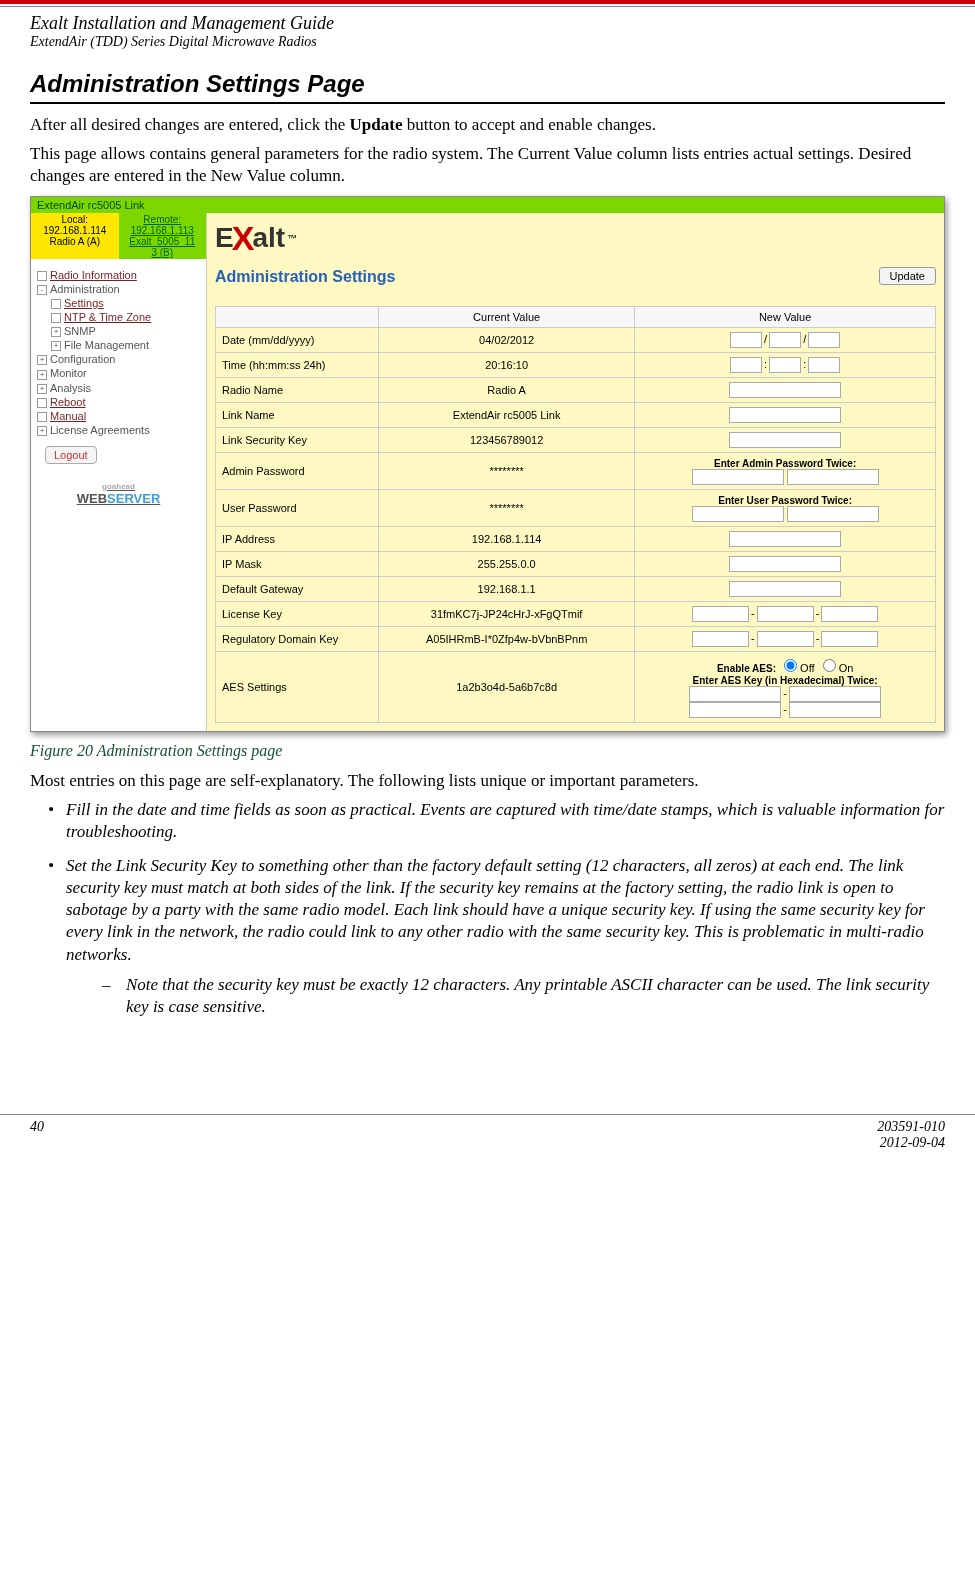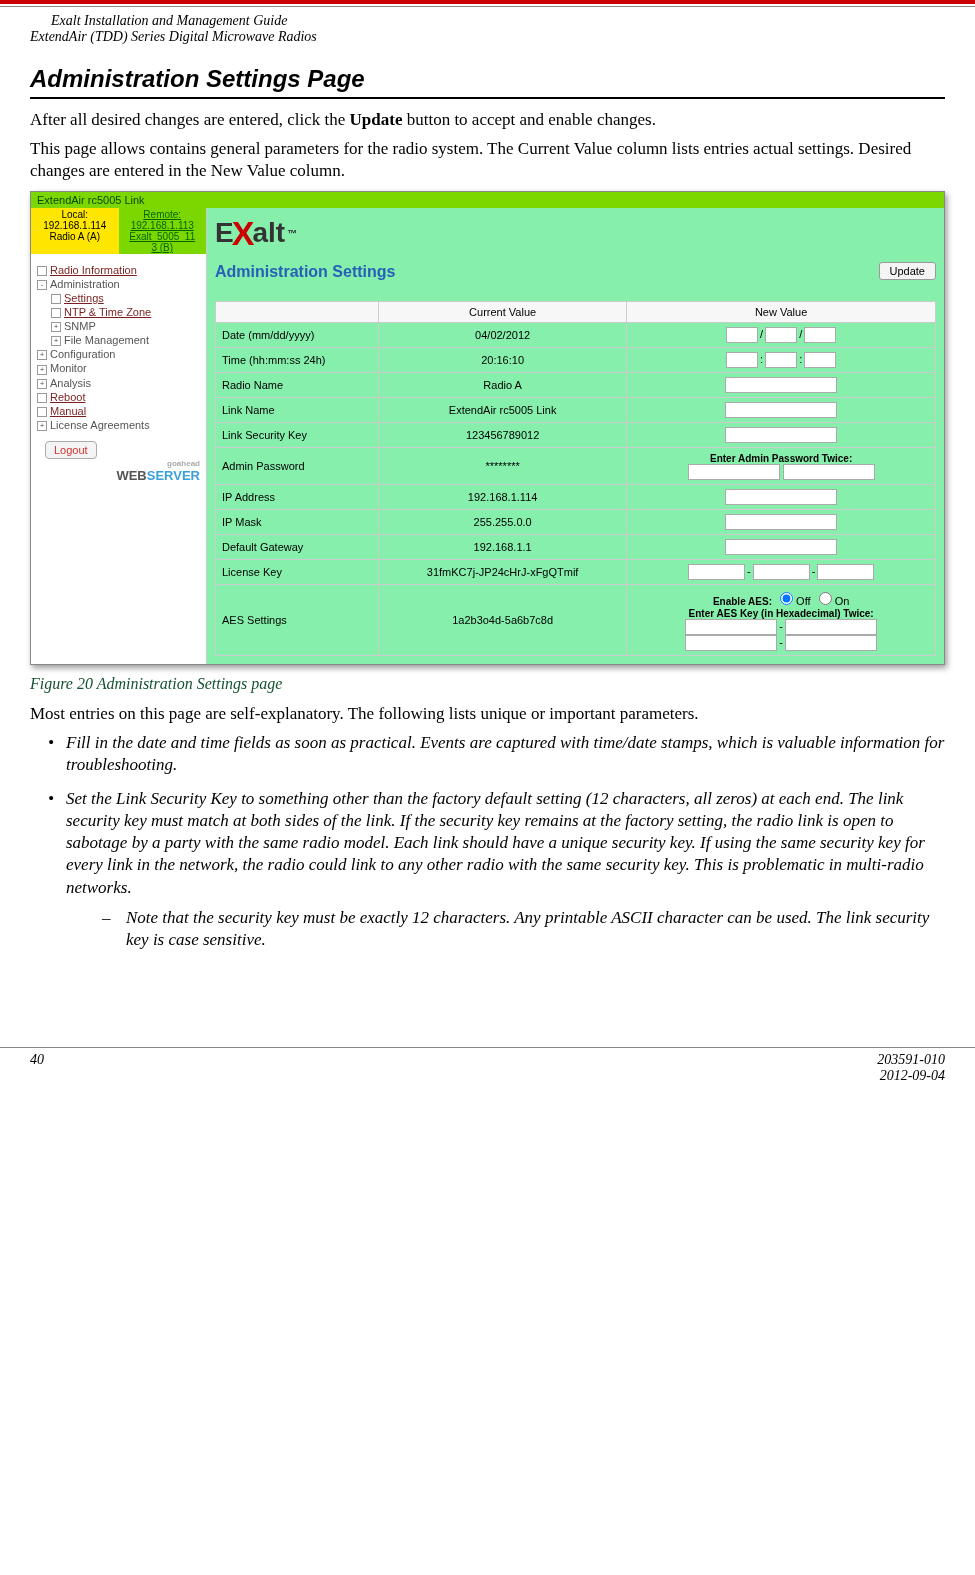--- a/index.html
+++ b/index.html
@@ -7,21 +7,21 @@
     padding: 0;
     font-family: "Times New Roman", serif;
     background: white;
     width: 975px;
   }
   .top-line { height: 4px; background: #cc0000; margin-bottom: 2px; }
   .thin-line { height: 1px; background: #888; margin-bottom: 6px; }
   .page {
     padding: 0 30px;
   }
-  .header-line1 { font-style: italic; font-size: 14px; margin-top: 4px; margin-left: 21px; }
+  .header-line1 { font-style: italic; font-size: 18px; margin-top: 4px; }
   .header-line2 { font-style: italic; font-size: 14px; margin-bottom: 20px; }
   h1.section-title {
     font-family: Verdana, Arial, sans-serif;
     font-weight: bold;
     font-style: italic;
     font-size: 24px;
     margin: 10px 0 10px 0;
     padding-bottom: 4px;
     border-bottom: 2px solid #000;
   }
@@ -32,40 +32,40 @@
   ul.bullets > li::before { content: "•"; position: absolute; left: 0; }
   .sub-item { font-size: 17px; line-height: 1.3; margin-left: 36px; margin-top: 8px; position: relative; padding-left: 24px; }
   .sub-item::before { content: "–"; position: absolute; left: 0; }
   .footer { display: flex; justify-content: space-between; margin-top: 96px; padding: 0 30px 20px 30px; font-style: italic; font-size: 14px; border-top: 1px solid #888; padding-top: 4px; }
   .footer-right { text-align: right; }
 
   
   .screenshot {
     border: 1px solid #888;
     box-shadow: 2px 3px 6px rgba(0,0,0,0.4);
-    background: #86efac;
+    background: #fef9c3;
     margin: 10px 0;
     font-family: Arial, sans-serif;
     font-size: 11px;
     overflow: hidden;
   }
   .ss-topbar { background: #7cd700; color: #004a00; padding: 2px 6px; font-size: 11px; }
   .ss-body { display: flex; }
   .ss-left { width: 175px; background: #fff; border-right: 1px solid #ccc; }
   .radio-boxes { display: flex; }
   .radio-box { flex:1; text-align:center; font-size:10px; padding:1px 2px; }
   .rb-local { background: #ffe600; }
   .rb-remote { background: #7cd700; color:#006600; text-decoration: underline; }
   .nav { padding: 8px 6px; font-size: 11px; color: #555; }
   .nav a { color: #7a1f1f; text-decoration: underline; }
   .nav .tree { margin: 2px 0 2px 0; }
   .nav .indent { margin-left: 14px; }
   .nav .box { display:inline-block; width:8px; height:8px; border:1px solid #999; margin-right:3px; font-size:8px; line-height:8px; text-align:center; vertical-align:middle; }
   .logout-btn { display:inline-block; border:1px solid #aaa; border-radius:4px; background:#f4f4f4; padding:2px 8px; margin:8px 0 0 8px; font-size:11px; color:#c33; }
-  .webserver { text-align:right; font-weight:bold; font-size:13px; color:#555; }
+  .webserver { text-align:center; margin-top:18px; font-weight:bold; font-size:13px; color:#555;text-decoration:underline; }
   .webserver .srv { color:#3aa0dd; }
   .webserver .go { font-size:8px; color:#aaa; display:block; }
 
   .ss-main { flex:1; padding: 0 8px 8px 8px; }
   .logo-row { display:flex; align-items:center; padding:6px 0 4px 0; }
   .logo { font-size:28px; font-weight:bold; color:#333; display:flex; align-items:center; }
   .logo .x { color:#cc0000; font-size:34px; margin:0 -2px; font-weight:bold; }
   .logo .tm { font-size:10px; vertical-align:top; margin-left:2px; }
   .admin-title-row { display:flex; align-items:center; }
   .admin-title { color:#2761b7; font-weight:bold; font-size:16px; margin: 6px 0 20px 0; flex:1; }
@@ -180,37 +180,47 @@
             <td>Link Security Key</td>
             <td>123456789012</td>
             <td><span class="inp md"></span></td>
           </tr>
           <tr>
             <td>Admin Password</td>
             <td>********</td>
             <td><span class="bold-label">Enter Admin Password Twice:</span><br><span class="inp lg"></span> <span class="inp lg"></span></td>
           </tr>
           <tr>
+            <td>User Password</td>
+            <td>********</td>
+            <td><span class="bold-label">Enter User Password Twice:</span><br><span class="inp lg"></span> <span class="inp lg"></span></td>
+          </tr>
+          <tr>
             <td>IP Address</td>
             <td>192.168.1.114</td>
             <td><span class="inp md"></span></td>
           </tr>
           <tr>
             <td>IP Mask</td>
             <td>255.255.0.0</td>
             <td><span class="inp md"></span></td>
           </tr>
           <tr>
             <td>Default Gateway</td>
             <td>192.168.1.1</td>
             <td><span class="inp md"></span></td>
           </tr>
           <tr>
             <td>License Key</td>
             <td>31fmKC7j-JP24cHrJ-xFgQTmif</td>
+            <td><span class="inp sm" style="width:55px"></span><span class="sep">-</span><span class="inp sm" style="width:55px"></span><span class="sep">-</span><span class="inp sm" style="width:55px"></span></td>
+          </tr>
+          <tr>
+            <td>Regulatory Domain Key</td>
+            <td>A05IHRmB-I*0Zfp4w-bVbnBPnm</td>
             <td><span class="inp sm" style="width:55px"></span><span class="sep">-</span><span class="inp sm" style="width:55px"></span><span class="sep">-</span><span class="inp sm" style="width:55px"></span></td>
           </tr>
           <tr>
             <td>AES Settings</td>
             <td>1a2b3o4d-5a6b7c8d</td>
             <td>
               <span class="bold-label">Enable AES:</span>
               <input type="radio" checked="" style=""><span>Off</span>
               <input type="radio" style=""><span>On</span><br>
               <span class="bold-label">Enter AES Key (in Hexadecimal) Twice:</span><br>

